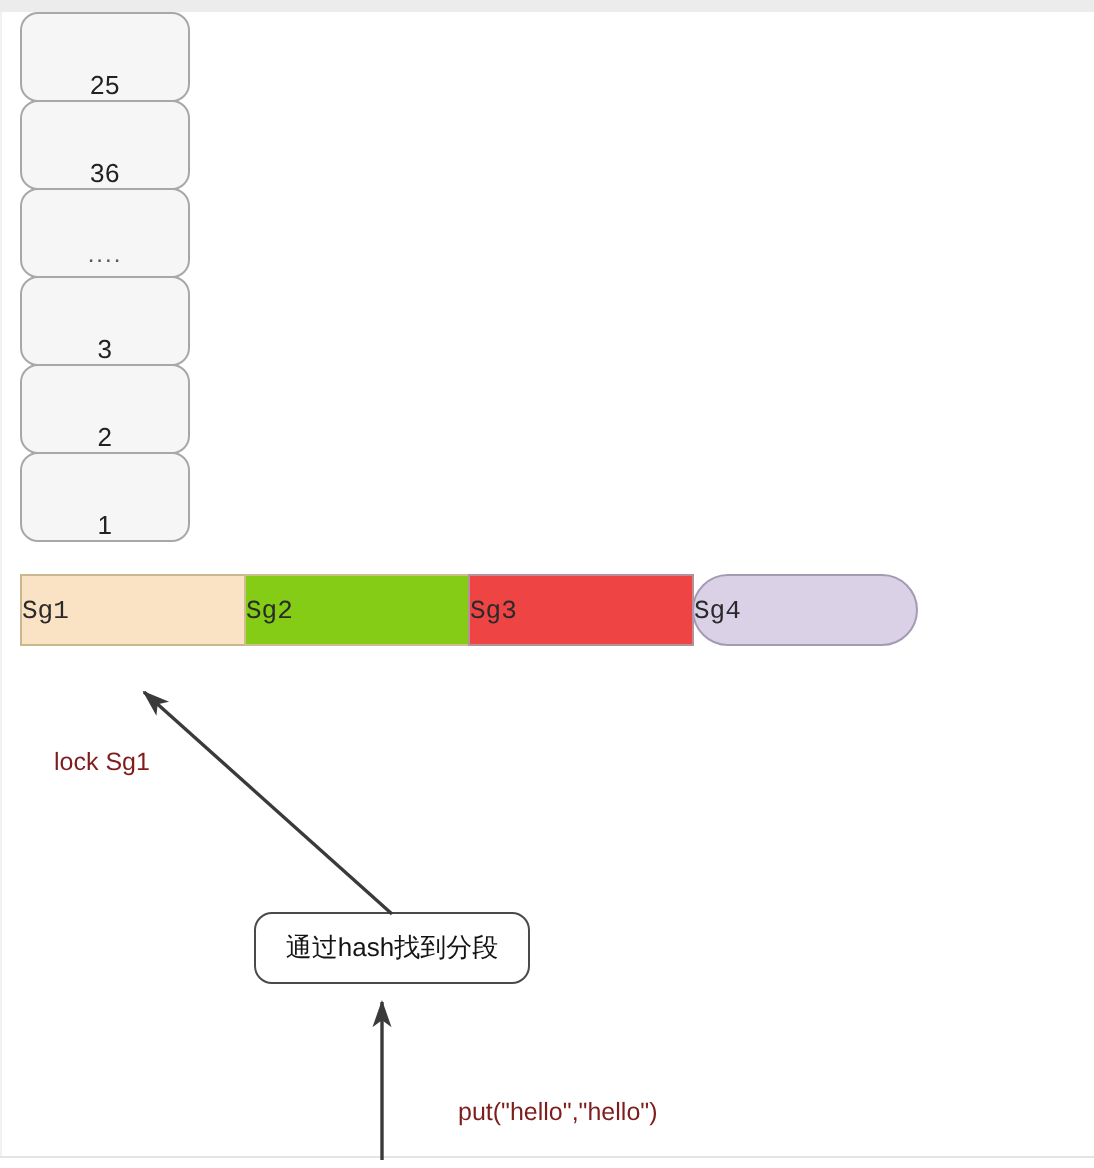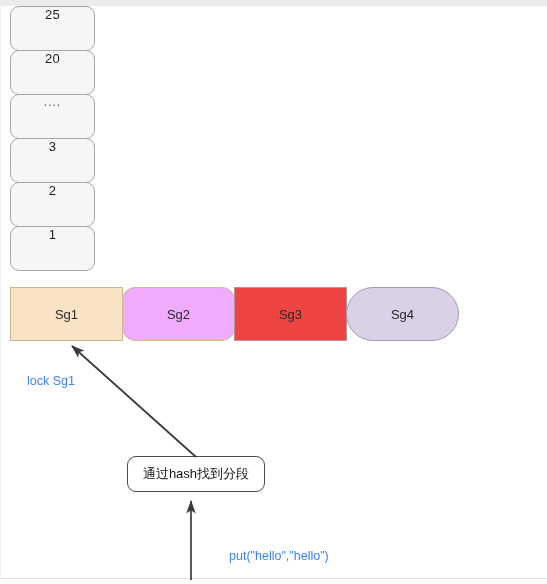--- a/index.html
+++ b/index.html
@@ -52,21 +52,21 @@
   .stack-cell {
     position: relative;
     width: 85px;
     height: 45px;
     box-sizing: border-box;
     background: #f6f6f6;
     border: 1px solid #a8a8a8;
     border-radius: 9px;
     margin-bottom: -1px;
     display: flex;
-    align-items: flex-start;
+    align-items: flex-end;
     justify-content: center;
     font-size: 13px;
     color: #222222;
     letter-spacing: 0.3px;
   }
   .stack-cell.dots {
     font-size: 12px;
     letter-spacing: 1px;
     color: #555555;
     padding-bottom: 4px;
@@ -76,36 +76,36 @@
   .segbar {
     position: absolute;
     left: 10px;
     top: 287px;
     height: 54px;
     display: flex;
   }
   .segment {
     box-sizing: border-box;
     width: 113px;
-    height: 54px;
+    height: 36px;
     border: 1px solid #b3a98f;
     margin-left: -1px;
     display: flex;
     align-items: center;
-    justify-content: center;
     font-size: 13px;
     color: #2a2a2a;
+    font-family: Liberation Mono, monospace;
   }
   .segment:first-child { margin-left: 0; }
 
   
   .label {
     position: absolute;
     font-size: 12.5px;
-    color: #3b82f6;
+    color: #7f1d1d;
     white-space: nowrap;
   }
   #lock-label { left: 27px; top: 374px; }
   #put-label  { left: 229px; top: 549px; font-size: 12.5px; }
 
   
   .callout {
     position: absolute;
     left: 127px;
     top: 456px;
@@ -140,41 +140,41 @@
 
   <div class="top-band"></div>
   <div class="left-rule"></div>
   <div class="bottom-rule"></div>
 
   <div class="stack">
     <div class="stack-cell">
       <span>25</span>
     </div>
     <div class="stack-cell">
-      <span>20</span>
+      <span>36</span>
     </div>
     <div class="stack-cell dots">
       <span>....</span>
     </div>
     <div class="stack-cell">
       <span>3</span>
     </div>
     <div class="stack-cell">
       <span>2</span>
     </div>
     <div class="stack-cell">
       <span>1</span>
     </div>
   </div>
 
   <div class="segbar">
     <div class="segment" id="seg-0" style="background: rgb(250, 227, 197); border-color: rgb(201, 184, 141);">
       <span>Sg1</span>
     </div>
-    <div class="segment" id="seg-1" style="background: #f0abfc; border-color: rgb(205, 190, 142); border-radius: 13px;">
+    <div class="segment" id="seg-1" style="background: #84cc16; border-color: rgb(205, 190, 142);">
       <span>Sg2</span>
     </div>
     <div class="segment" id="seg-2" style="background: #ef4444; border-color: rgb(185, 144, 154);">
       <span>Sg3</span>
     </div>
     <div class="segment" id="seg-3" style="background: rgb(218, 209, 231); border-color: rgb(164, 155, 179); border-radius: 27px;">
       <span>Sg4</span>
     </div>
   </div>
 

